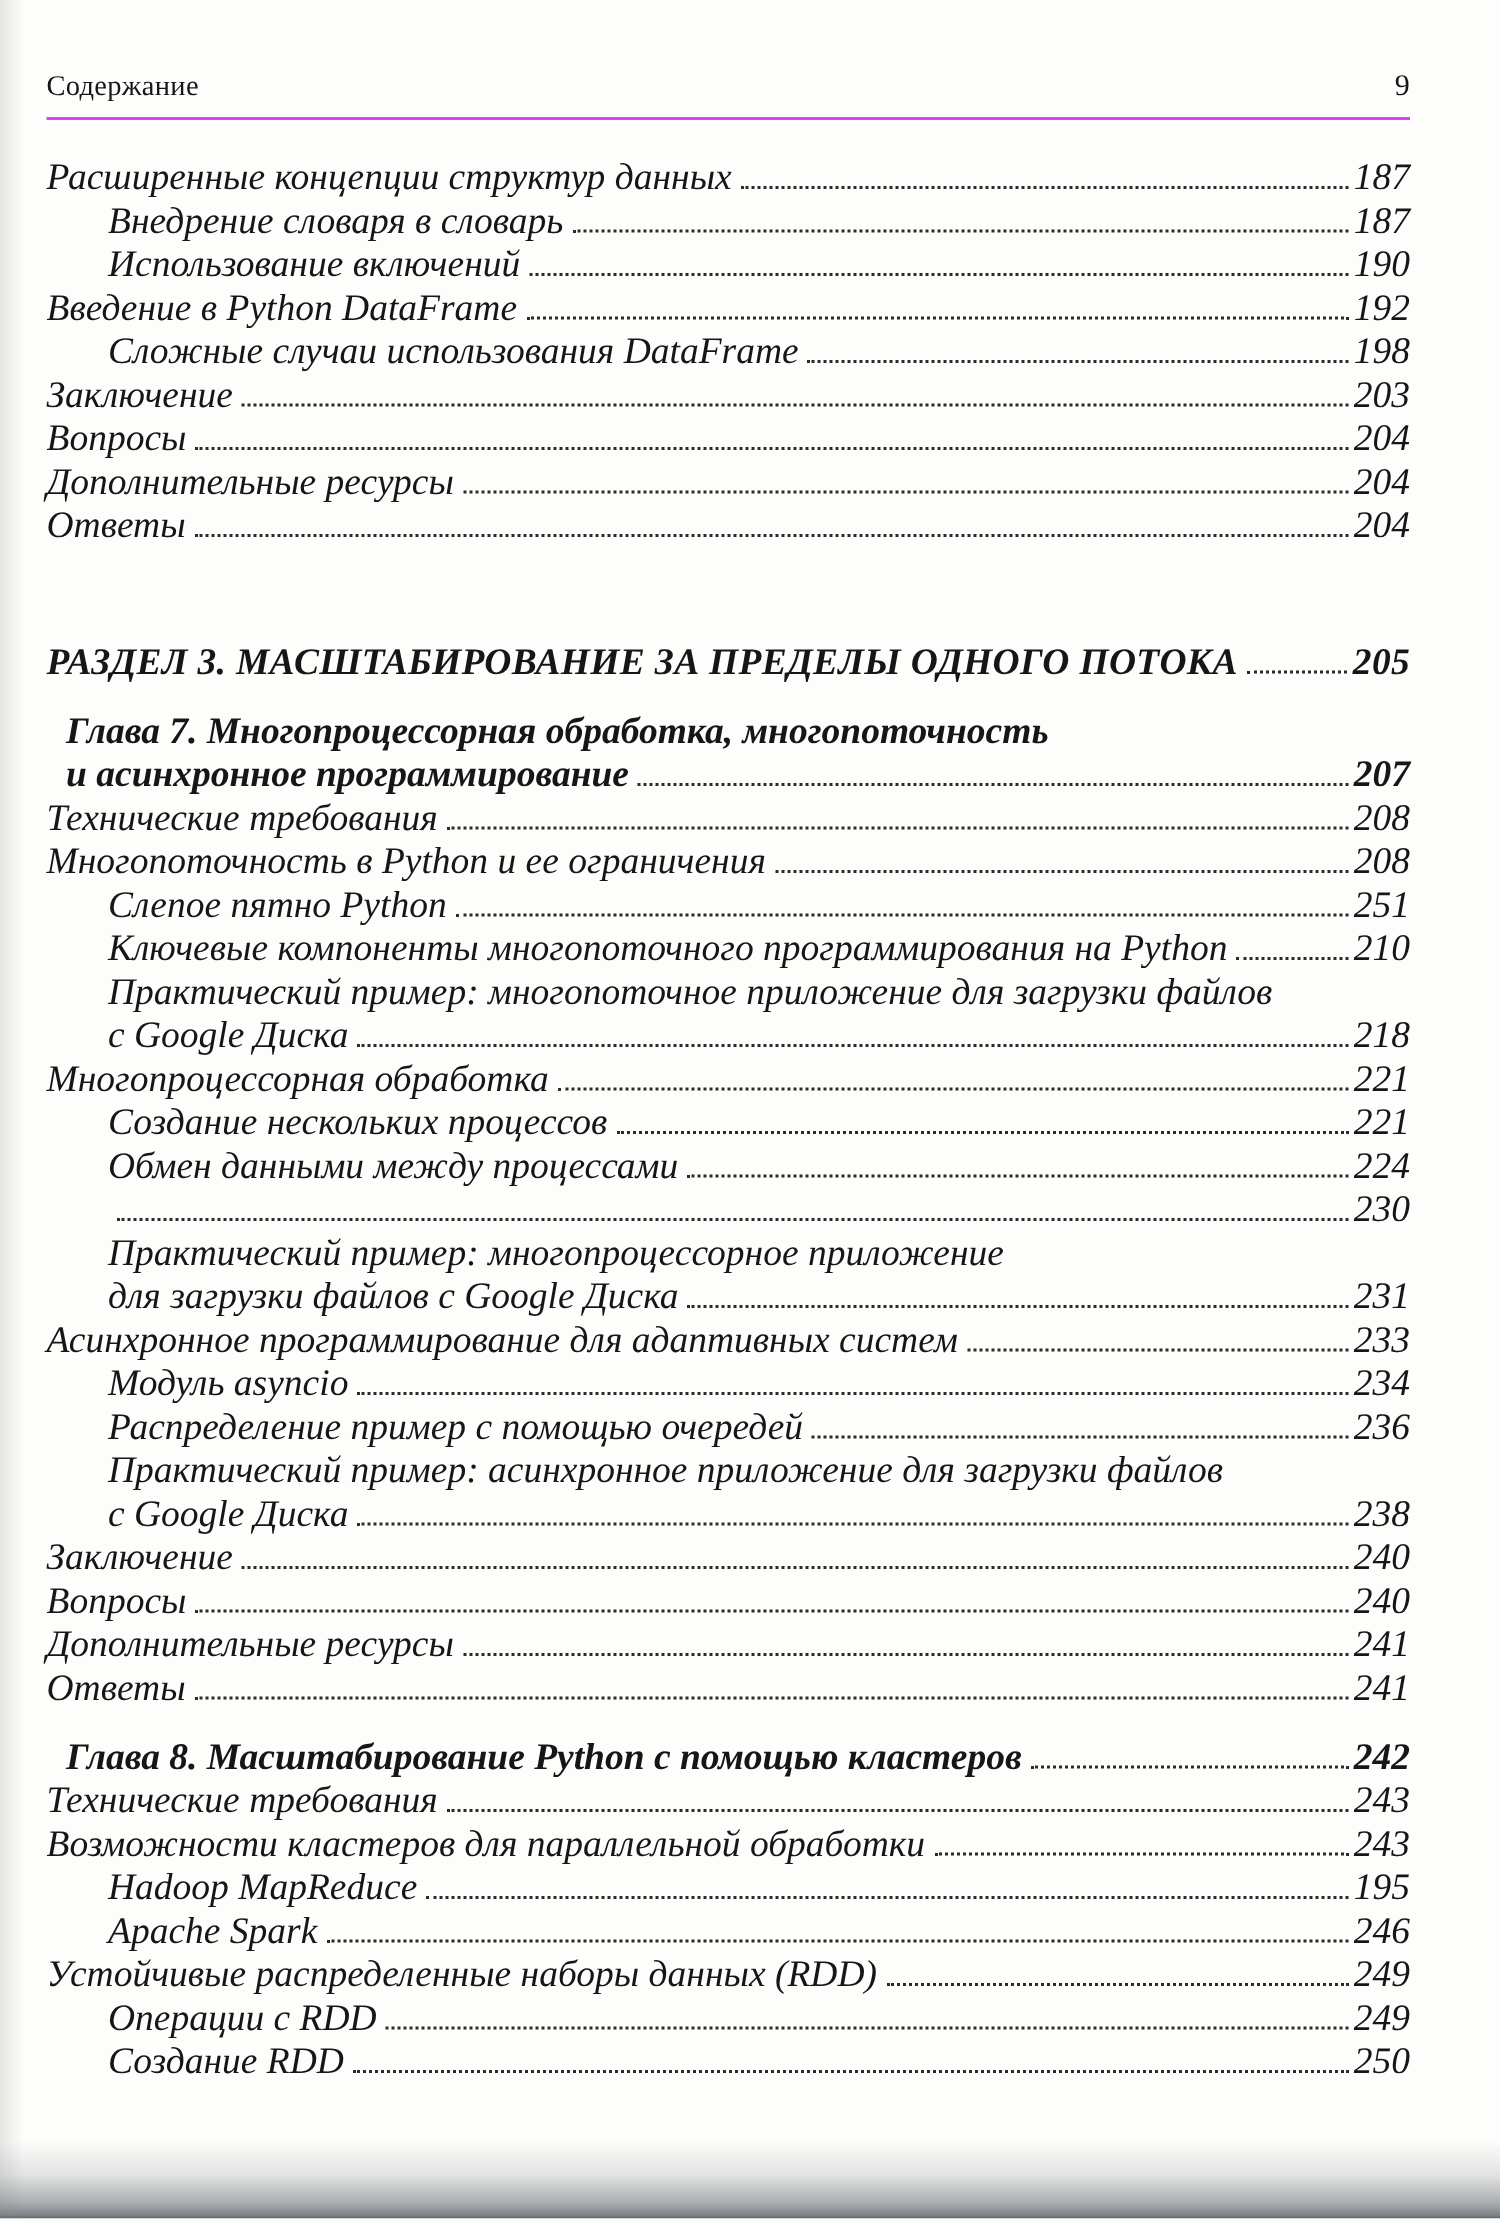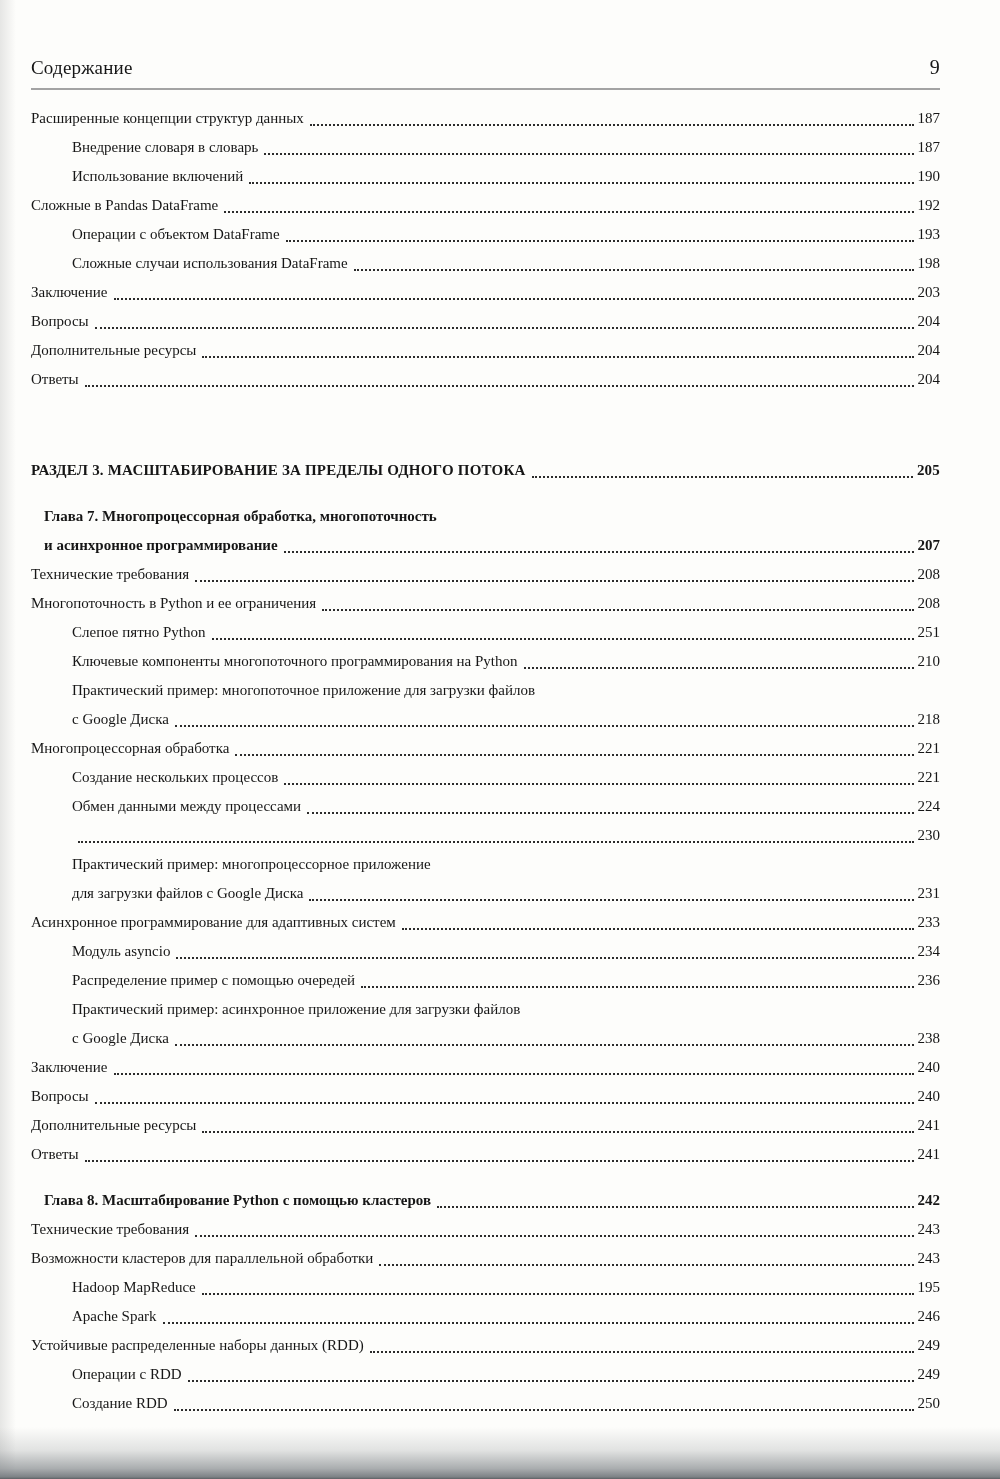--- a/index.html
+++ b/index.html
@@ -25,39 +25,40 @@
   .page::before {
     content: "";
     position: absolute;
     left: 0; top: 0; bottom: 0;
     width: 16px;
     background: linear-gradient(to right, rgba(60,62,64,0.12), rgba(60,62,64,0));
     pointer-events: none;
   }
   .running-head {
     position: absolute;
-    top: 56px;
+    top: 46px;
     left: 31px;
     right: 60px;
     display: flex;
     justify-content: space-between;
     align-items: flex-end;
-    border-bottom: 2px solid #a3a3a3;
+    border-bottom: 2px solid #d946ef;
     padding-bottom: 9px;
     font-size: 19px;
     letter-spacing: 0.2px;
   }
   .rh-num { font-size: 20px; }
 
   .toc {
     position: absolute;
     top: 104px;
     left: 31px;
     right: 60px;
-    font-size: 15px;
+    font-size: 25px;
+    font-style: italic;
   }
   .entry { margin: 0; }
   .entry-line {
     line-height: 29px;
     white-space: nowrap;
   }
   .entry-line--last {
     display: flex;
     align-items: flex-end;
   }
@@ -134,36 +135,27 @@
             <span class="entry-title">Использование включений</span>
             <span class="dot-leader"></span>
             <span class="entry-page">190</span>
           </div>
         </div>
   </div>
 
   <div class="entry entry--item">
     <div class="lines">
           <div class="entry-line entry-line--last">
-            <span class="entry-title">Сложные в Pandas DataFrame</span>
+            <span class="entry-title">Введение в Python DataFrame</span>
             <span class="dot-leader"></span>
             <span class="entry-page">192</span>
           </div>
         </div>
   </div>
 
-  <div class="entry entry--subitem">
-    <div class="lines">
-          <div class="entry-line entry-line--last">
-            <span class="entry-title">Операции с объектом DataFrame</span>
-            <span class="dot-leader"></span>
-            <span class="entry-page">193</span>
-          </div>
-        </div>
-  </div>
 
   <div class="entry entry--subitem">
     <div class="lines">
           <div class="entry-line entry-line--last">
             <span class="entry-title">Сложные случаи использования DataFrame</span>
             <span class="dot-leader"></span>
             <span class="entry-page">198</span>
           </div>
         </div>
   </div>

